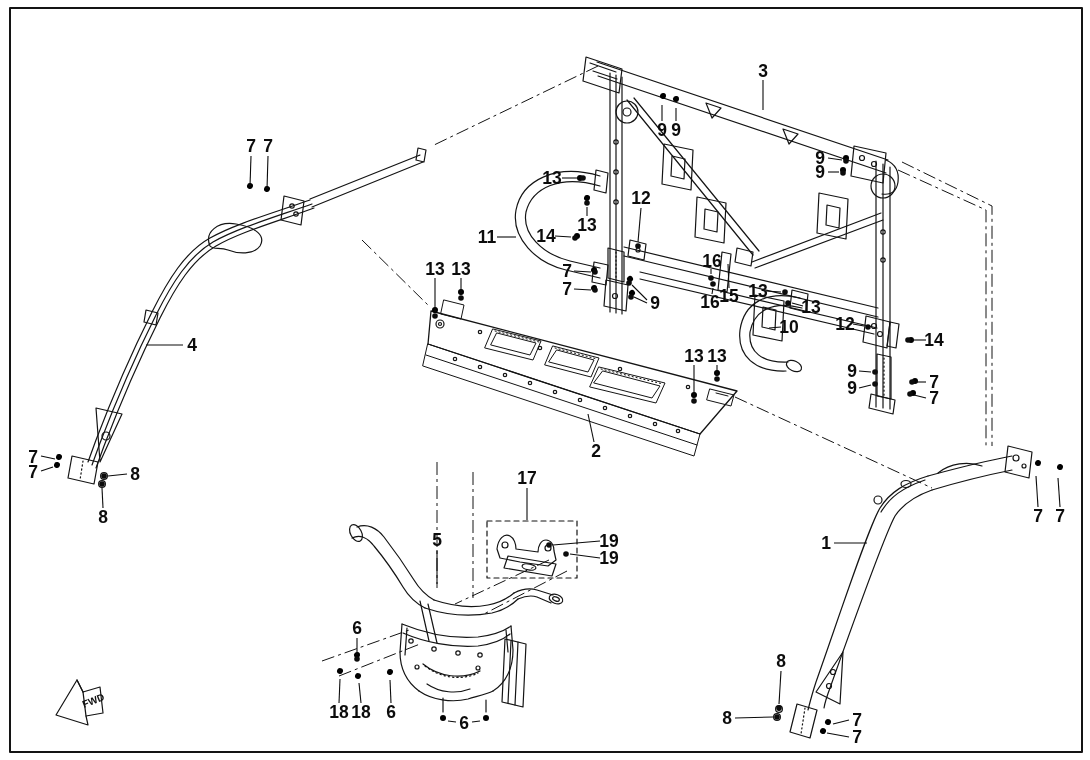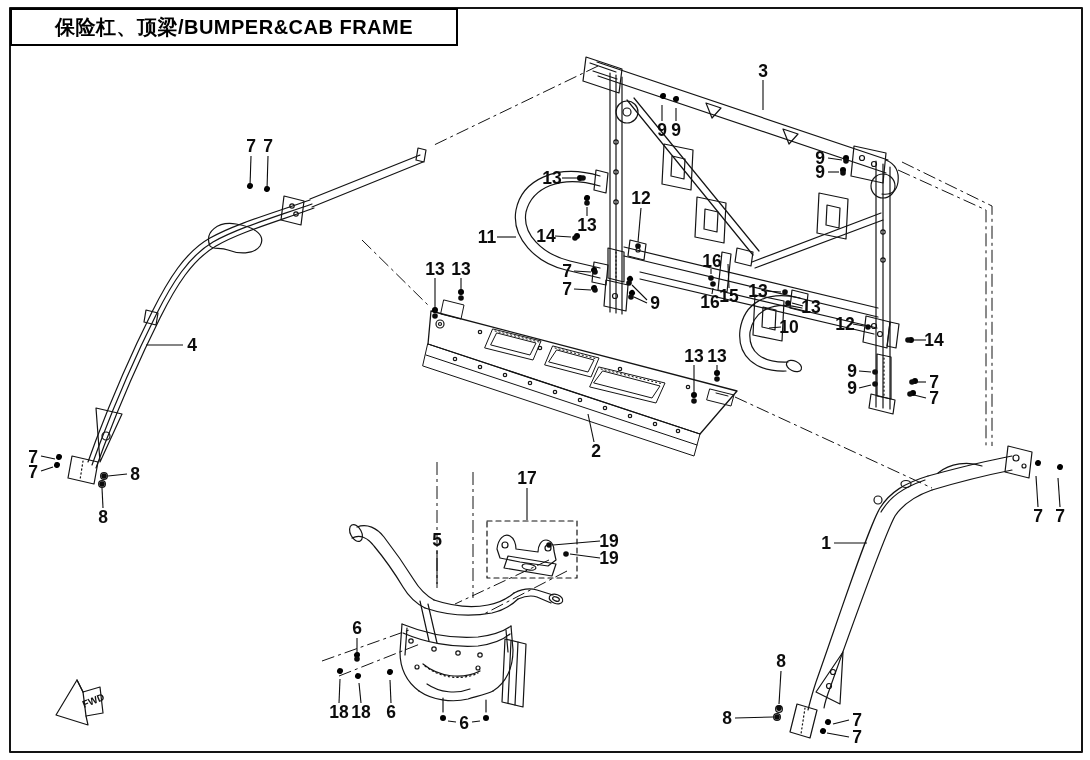--- a/index.html
+++ b/index.html
@@ -20,23 +20,20 @@
   .dot{fill:#0c0c0c;stroke:none;}
   .callout{font-family:"Liberation Sans",sans-serif;font-weight:bold;font-size:17.5px;fill:#0c0c0c;
            text-anchor:middle;dominant-baseline:central;}
   .fwdtext{font-family:"Liberation Sans",sans-serif;font-weight:bold;font-size:10px;fill:#111;}
 </style>
 </head>
 <body>
 
 <div class="page">
 
-  <div class="title-box">
-    <span>保险杠、顶梁/BUMPER&amp;CAB FRAME</span>
-  </div>
 
   <svg id="diagram-svg" width="1090" height="760" viewBox="0 0 1090 760">
 
     <defs>
       <g id="scrw">
         <circle cx="0" cy="0" r="3"></circle>
         <line x1="0" y1="3" x2="0" y2="11"></line>
         <line x1="-2.5" y1="6" x2="2.5" y2="6.8"></line>
         <line x1="-2.5" y1="9" x2="2.5" y2="9.8"></line>
       </g>

